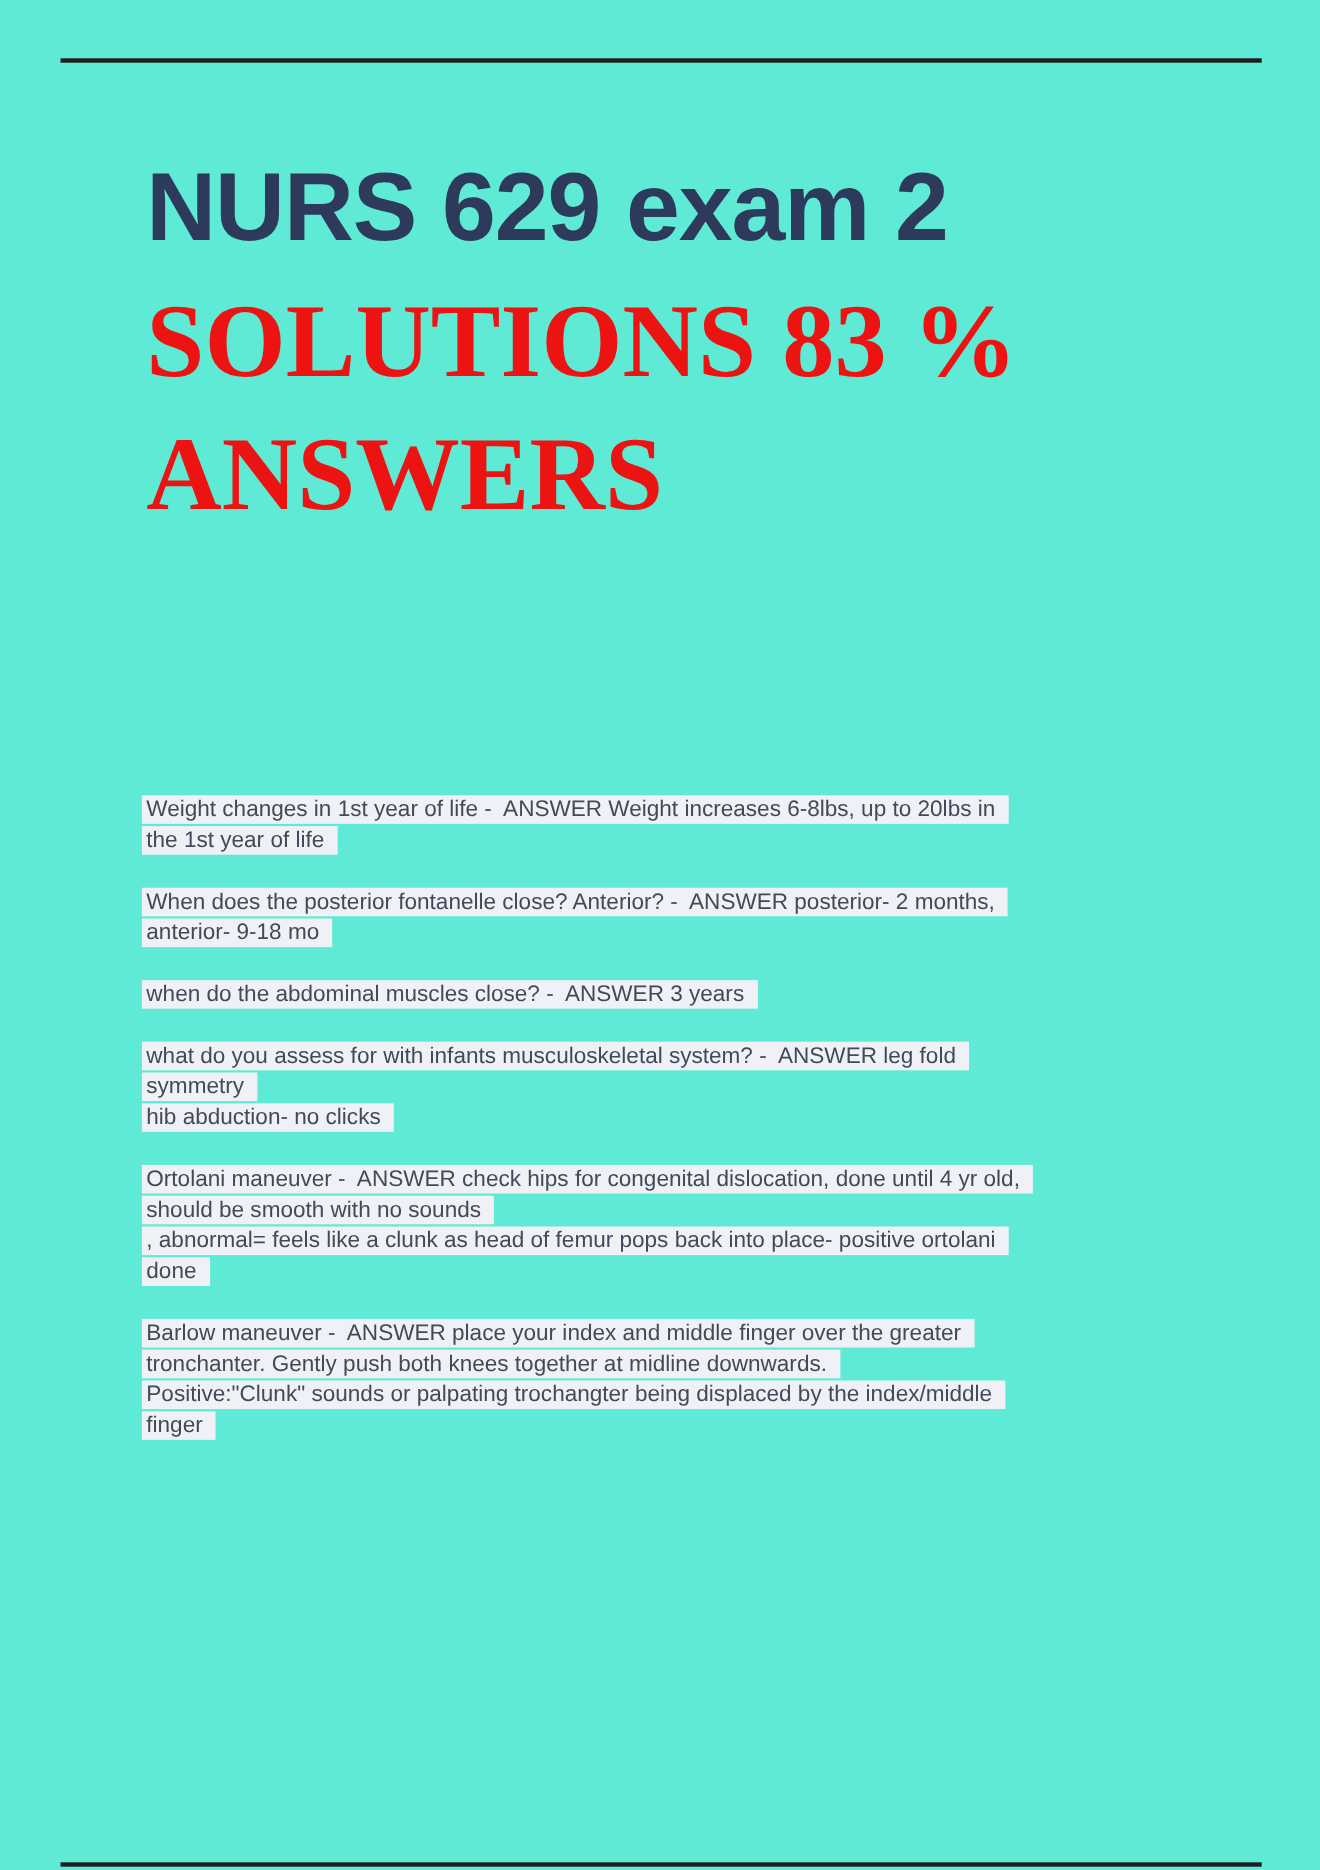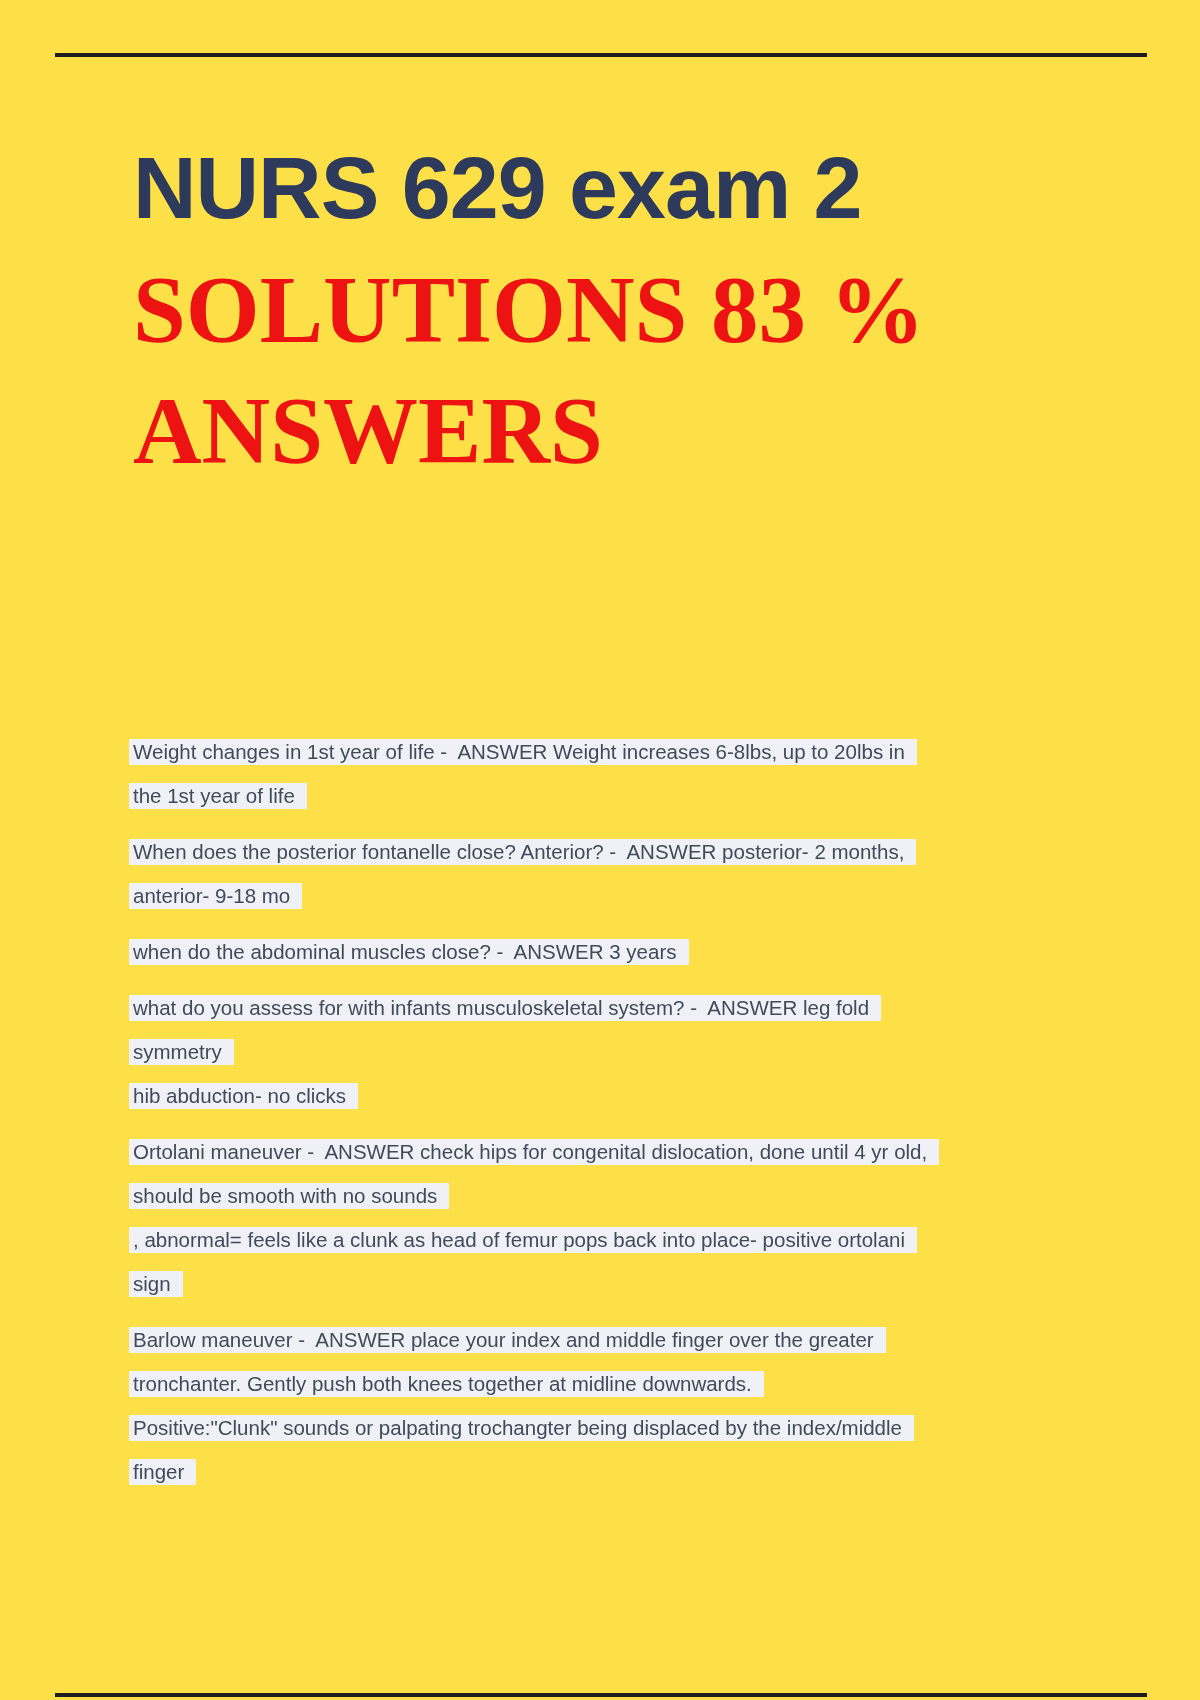--- a/index.html
+++ b/index.html
@@ -1,20 +1,20 @@
 <!DOCTYPE html>
 <html><head>
 <meta charset="utf-8">
 <style>
   html, body { margin: 0; padding: 0; background: #ffffff; }
   .page {
     position: relative;
     width: 1200px;
     height: 1700px;
-    background: #fde047;
+    background: #5eead4;
     overflow: hidden;
     font-family: "Liberation Sans", sans-serif;
   }
   .rule {
     position: absolute;
     left: 55px;
     width: 1092px;
     height: 4px;
     background: #1d1d1d;
   }
@@ -48,21 +48,21 @@
   .qa-list {
     position: absolute;
     left: 133px;
     top: 722px;
     width: 880px;
     font-size: 20.5px;
     line-height: 28px;
     color: #424a59;
   }
   .para { margin: 0 0 28px 0; }
-  .line { height: 28px; margin-top: 16px; }
+  .line { height: 28px; }
   .hl {
     background: #eff1f6;
     padding: 1px 12px 2px 4px;
     margin-left: -4px;
     white-space: pre;
   }
 </style>
 </head>
 <body>
 
@@ -89,21 +89,21 @@
       </div>
       <div class="para">
         <div class="line"><span class="hl">what do you assess for with infants musculoskeletal system? -  ANSWER leg fold</span></div>
         <div class="line"><span class="hl">symmetry</span></div>
         <div class="line"><span class="hl">hib abduction- no clicks</span></div>
       </div>
       <div class="para">
         <div class="line"><span class="hl">Ortolani maneuver -  ANSWER check hips for congenital dislocation, done until 4 yr old,</span></div>
         <div class="line"><span class="hl">should be smooth with no sounds</span></div>
         <div class="line"><span class="hl">, abnormal= feels like a clunk as head of femur pops back into place- positive ortolani</span></div>
-        <div class="line"><span class="hl">sign</span></div>
+        <div class="line"><span class="hl">done</span></div>
       </div>
       <div class="para">
         <div class="line"><span class="hl">Barlow maneuver -  ANSWER place your index and middle finger over the greater</span></div>
         <div class="line"><span class="hl">tronchanter. Gently push both knees together at midline downwards.</span></div>
         <div class="line"><span class="hl">Positive:"Clunk" sounds or palpating trochangter being displaced by the index/middle</span></div>
         <div class="line"><span class="hl">finger</span></div>
       </div>
     </div>
 
   <div class="rule rule-bottom"></div>

